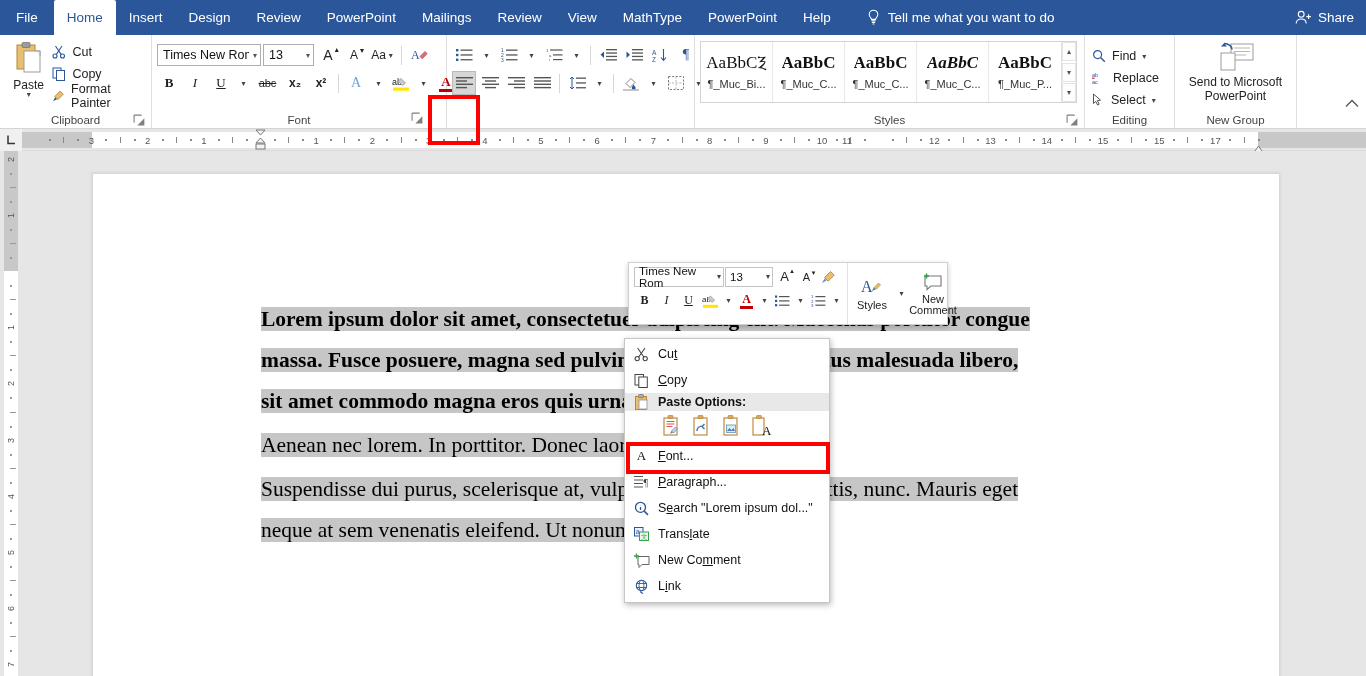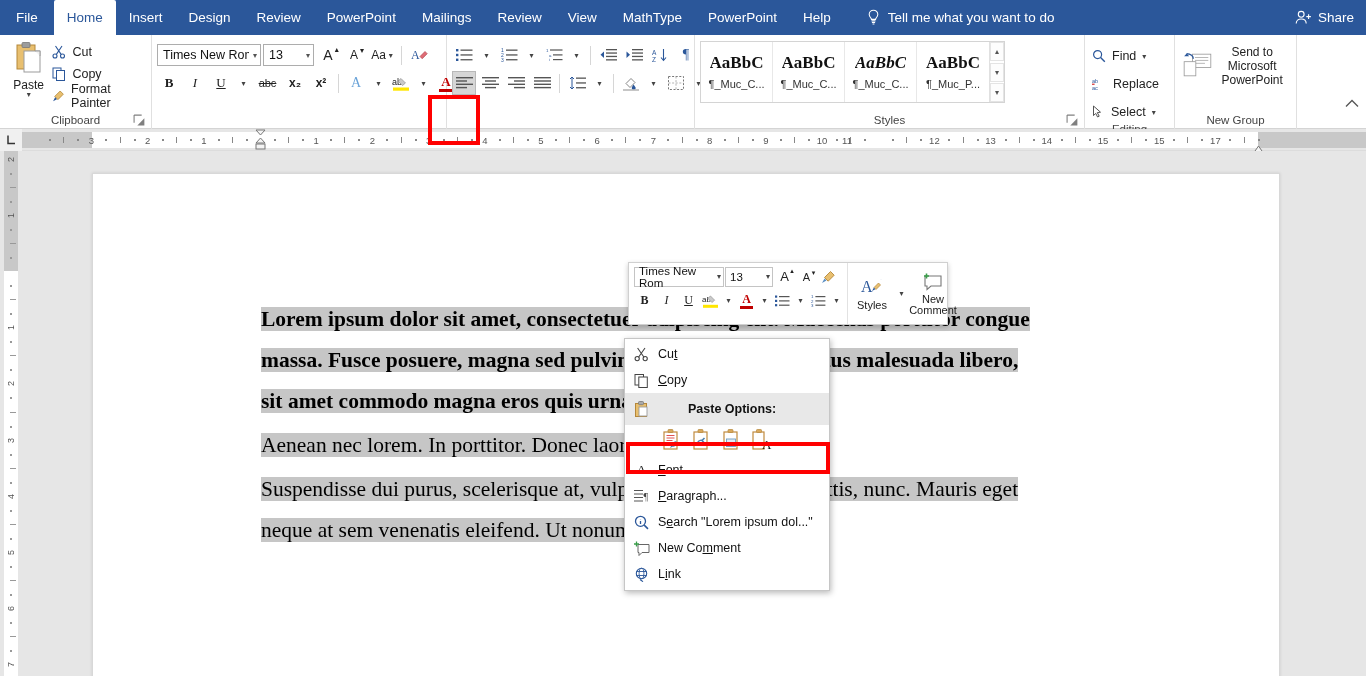--- a/index.html
+++ b/index.html
@@ -129,21 +129,21 @@
             font-size:8px; color:#555; border:1px solid #e4e4e4; background:#fdfdfd;}
 
   
   .g-edit { width:90px; }
   .edit-cmd { display:flex; align-items:center; gap:6px; font-size:12.5px;
               color:#222; height:22px; cursor:default; }
 
   
   .g-new { width:122px; border-right:1px solid #e0e0e0; }
   .bigbtn {
-    width:112px; display:flex; flex-direction:row; align-items:center;
+    width:112px; display:flex; flex-direction:column; align-items:center;
     padding-top:4px; cursor:default; text-align:center;
   }
   .bigbtn-label { font-size:12px; color:#222; line-height:14px; margin-top:3px; }
   .collapse-ribbon {
     position:absolute; right:7px; bottom:18px; font-size:11px;
     color:#555; cursor:default;
   }
 
   
   .hruler {
@@ -245,21 +245,21 @@
     height:26px; display:flex; align-items:center;
     padding:0 8px 0 0; cursor:default; position:relative;
   }
   .ctx-ico {
     width:33px; min-width:33px; height:26px;
     display:flex; align-items:center; justify-content:center;
   }
   .ctx-lbl { flex:1; white-space:nowrap; }
   .ctx-lbl u { text-decoration:underline; }
   .ctx-arrow { font-size:9px; color:#333; padding-right:2px; }
-  .ctxitem.header { background:#e8e8e8; height:32px; font-weight:bold;gap:30px; }
+  .ctxitem.header { background:#e8e8e8; height:18px; font-weight:bold; }
   .paste-icons {
     display:flex; gap:8px; padding:3px 0 5px 36px;
   }
   .paste-ico { width:22px; height:24px; cursor:default; }
 
   
   .redbox {
     position:absolute; border:4px solid #ff0000; z-index:80; pointer-events:none;
   }
   #redbox-font-launcher { left:428px; top:95px; width:52px; height:50px; }
@@ -444,20 +444,27 @@
           <div style="display:flex;flex-direction:column;align-items:center;">
             <span style="font-size:13px;font-weight:bold;color:#c00000;font-family:'Liberation Serif',serif;line-height:13px;">A</span>
             <span style="width:15px;height:3px;background:#c00000;display:block;margin-top:1px;"></span>
           </div>
         </div>
         <div class="btn sm">
             <span class="caret">▾</span>
           </div>
       </div>
     </div>
+    <div class="group-label">
+      <span>Font</span>
+      <svg class="dlg-launcher" style="right:22px;bottom:4px;" viewBox="0 0 12 12">
+        <path d="M1 1h7M1 1v7" stroke="#555" stroke-width="1" fill="none"></path>
+        <path d="M10.5 10.5L4 10.5 10.5 4z" fill="#555"></path>
+      </svg>
+    </div>
   </div>
 
   <div class="group g-para">
     <div class="group-body" style="flex-direction:column; padding-top:5px;">
       <div class="row row1">
         <div class="btn">
           <svg width="17" height="14" viewBox="0 0 17 14">
             <rect x="0" y="1" width="2.4" height="2.4" fill="#2b579a"></rect>
               <rect x="4.5" y="1.5" width="12" height="1.3" fill="#555"></rect>
             <rect x="0" y="5.8" width="2.4" height="2.4" fill="#2b579a"></rect>
@@ -591,20 +598,24 @@
             <span class="caret">▾</span>
           </div>
       </div>
     </div>
   </div>
 
   <div class="group g-styles">
     <div class="group-body" style="padding:2px 4px 0 5px;">
       <div class="style-gallery">
         <div class="style-item">
+          <span class="style-prev">AaBbCⲜ</span>
+          <span class="style-name">¶_Muc_Bi...</span>
+        </div>
+        <div class="style-item">
           <span class="style-prev" style="font-weight:bold;">AaBbC</span>
           <span class="style-name">¶_Muc_C...</span>
         </div>
         <div class="style-item">
           <span class="style-prev" style="font-weight:bold;">AaBbC</span>
           <span class="style-name">¶_Muc_C...</span>
         </div>
         <div class="style-item">
           <span class="style-prev" style="font-weight:bold;font-style:italic;">AaBbC</span>
           <span class="style-name">¶_Muc_C...</span>
@@ -623,21 +634,21 @@
     <div class="group-label">
       <span>Styles</span>
       <svg class="dlg-launcher" viewBox="0 0 12 12">
         <path d="M1 1h7M1 1v7" stroke="#555" stroke-width="1" fill="none"></path>
         <path d="M10.5 10.5L4 10.5 10.5 4z" fill="#555"></path>
       </svg>
     </div>
   </div>
 
   <div class="group g-edit">
-    <div class="group-body" style="flex-direction:column;padding-top:7px;padding-left:7px;gap:6px;">
+    <div class="group-body" style="flex-direction:column;padding-top:7px;padding-left:7px;">
       <div class="edit-cmd">
         <svg width="14" height="14" viewBox="0 0 14 14">
           <circle cx="5.6" cy="5.6" r="4" fill="none" stroke="#2b579a" stroke-width="1.2"></circle>
           <path d="M8.6 8.6L12.8 12.8" stroke="#2b579a" stroke-width="1.4"></path>
         </svg>
         <span>Find</span>
         <span class="caret">▾</span>
       </div>
       <div class="edit-cmd">
         <svg width="15" height="14" viewBox="0 0 15 14">
@@ -1048,20 +1059,31 @@
       <svg width="15" height="15" viewBox="0 0 15 15">
         <circle cx="6.5" cy="6.3" r="5" fill="none" stroke="#2b579a" stroke-width="1.3"></circle>
         <path d="M6.5 4.3v.2M6.5 6v3" stroke="#2b579a" stroke-width="1.3"></path>
         <path d="M10.2 10.1L14 13.9" stroke="#2b579a" stroke-width="1.5"></path>
       </svg>
     </span>
     <span class="ctx-lbl">S<u>e</u>arch "Lorem ipsum dol..."</span>
   </div>
 
 
+  <div class="ctxitem">
+    <span class="ctx-ico">
+      <svg width="15" height="14" viewBox="0 0 15 14">
+        <rect x="0.5" y="0.5" width="8.5" height="8.5" fill="#eaf2fa" stroke="#2b579a" stroke-width="1"></rect>
+        <text x="1.8" y="7.2" font-size="6.5" fill="#2b579a">a</text>
+        <rect x="5.5" y="5" width="9" height="8.5" fill="#e9f6ec" stroke="#3a9e4a" stroke-width="1"></rect>
+        <text x="7" y="12" font-size="6.5" fill="#3a9e4a">文</text>
+      </svg>
+    </span>
+    <span class="ctx-lbl">Trans<u>l</u>ate</span>
+  </div>
 
   <div class="ctxitem">
     <span class="ctx-ico">
       <svg width="16" height="15" viewBox="0 0 16 15">
         <path d="M4 3.5h11v8H8l-3 3v-3H4z" fill="#fff" stroke="#666" stroke-width="1"></path>
         <path d="M2.5 0.5v5M0 3h5" stroke="#3a9e4a" stroke-width="1.3"></path>
       </svg>
     </span>
     <span class="ctx-lbl">New Co<u>m</u>ment</span>
   </div>

